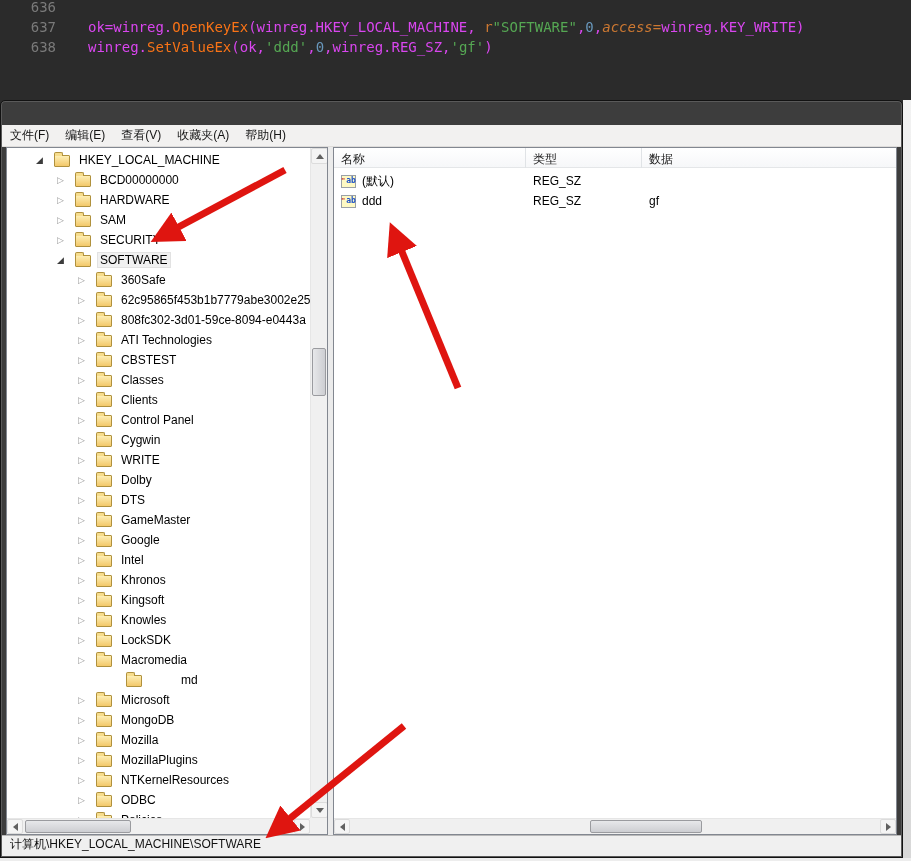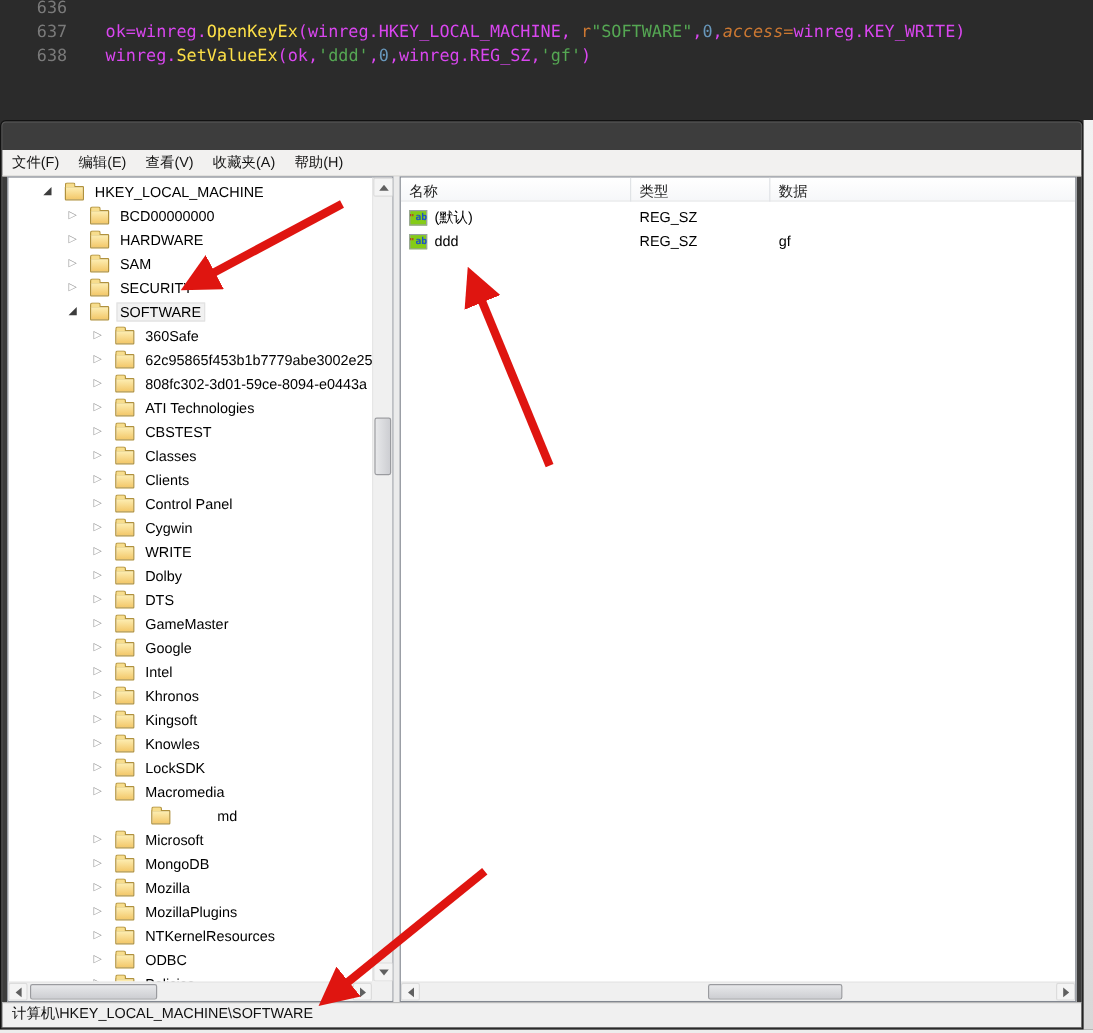--- a/index.html
+++ b/index.html
@@ -7,21 +7,21 @@
   body{position:relative;background:#1d1d1d;font-family:"Liberation Sans","DejaVu Sans",sans-serif;overflow:hidden}
 
   
   .code-editor{position:absolute;left:0;top:0;width:911px;height:125px;background:#2b2b2b;
     font-family:"DejaVu Sans Mono",monospace;font-size:14px;overflow:hidden}
   .code-lines{margin-top:-3px}
   .code-line{display:flex;height:20px;line-height:20px;white-space:pre}
   .line-number{width:72px;text-align:right;padding-right:16px;color:#7a7a7a;flex:0 0 auto}
   .code-line-text{padding-left:16px}
   .tok-plain{color:#d946ef}
-  .tok-func{color:#fde047}
+  .tok-func{color:#f97316}
   .tok-string{color:#55a753}
   .tok-number{color:#6897bb}
   .tok-kwarg{color:#cc7832;font-style:italic}
   .tok-strprefix{color:#cc7832}
 
   
   .page-right-strip{position:absolute;left:903px;top:100px;width:8px;height:758px;
     background:linear-gradient(180deg,#f2f2f2,#d8d8d8)}
   .page-bottom-strip{position:absolute;left:0;top:858px;width:911px;height:3px;background:#ededed}
 
@@ -96,21 +96,21 @@
   .hcell{padding:3px 0 0 7px;border-right:1px solid #e0e3e6;height:20px}
   .col-name{width:192px;flex:0 0 auto}
   .col-type{width:116px;flex:0 0 auto}
   .col-data{flex:1 1 auto;border-right:none}
   .list-rows{padding-top:3px}
   .list-row{display:flex;height:20px;align-items:center;font-size:12px;color:#000}
   .cell{padding-left:7px;overflow:hidden;white-space:nowrap}
   .cell-name{width:192px;flex:0 0 auto;display:flex;align-items:center}
   .cell-type{width:116px;flex:0 0 auto}
   .cell-data{flex:1 1 auto}
-  .ab-icon{flex:0 0 auto;width:15px;height:13px;margin-right:6px;border:1px solid #9aa0a6;background:#84cc16;
+  .ab-icon{flex:0 0 auto;width:15px;height:13px;margin-right:6px;border:1px solid #9aa0a6;background:#fef9c3;
     display:inline-flex;align-items:center;justify-content:center;font-family:"DejaVu Sans Mono",monospace;
     font-size:8px;font-weight:bold;color:#1d50c8;line-height:1}
   .ab-icon::before{content:'"';color:#c42020;margin-right:1px;font-size:7px}
 
   
   .status-bar{position:absolute;left:1px;right:1px;bottom:1px;height:21px;background:#f0f0f0;
     border-top:1px solid #b9b9b9;display:flex;padding-left:8px;font-size:12px;color:#111}
 
   
   .arrows{position:absolute;left:0;top:0;width:911px;height:861px;z-index:99;pointer-events:none}

